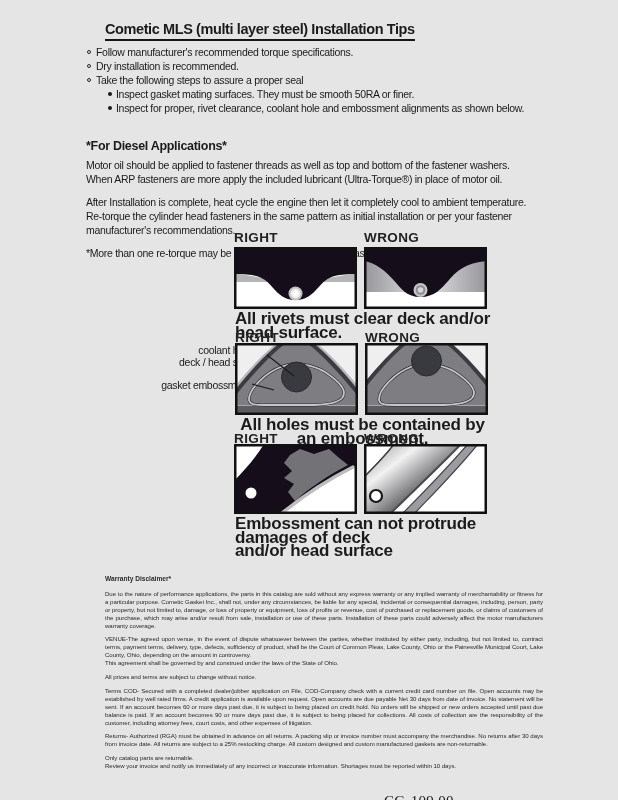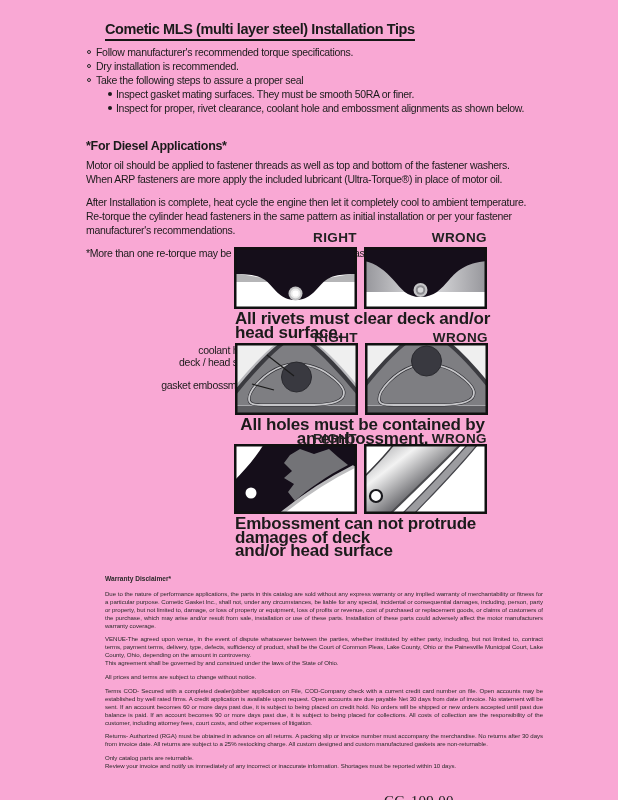--- a/index.html
+++ b/index.html
@@ -1,36 +1,36 @@
 <!DOCTYPE html>
 <html><head>
 <meta charset="utf-8">
 <style>
   * { margin:0; padding:0; box-sizing:border-box; }
   html,body { background:#ffffff; }
   .page {
-    position:relative; width:618px; height:800px; background:#f9a8d4;
+    position:relative; width:618px; height:800px; background:#e5e5e5;
     font-family:"Liberation Sans", sans-serif; color:#1b1b1b; overflow:hidden;
   }
   .title {
     position:absolute; left:105px; top:21px; font-size:14.5px; font-weight:bold;
     letter-spacing:-0.4px; border-bottom:2px solid #161616; padding-bottom:2px;
     display:inline-block; white-space:nowrap;
   }
   .tips { position:absolute; left:87px; top:45px; width:500px; font-size:10.5px; letter-spacing:-0.3px; }
   .b-row { display:flex; align-items:flex-start; line-height:14px;text-align:right; }
   .b-row.sub { margin-left:21px; }
   .b-circ { width:4px; height:4px; border:1px solid #2a2a2a; border-radius:50%; margin:5px 5px 0 0; flex:0 0 auto; }
   .b-dot  { width:4px; height:4px; background:#1b1b1b; border-radius:50%; margin:5px 4px 0 0; flex:0 0 auto; }
   .diesel { position:absolute; left:86px; top:119px; width:445px; font-size:10.5px; letter-spacing:-0.3px; line-height:14px; }
   .diesel h2 { font-size:12.5px; letter-spacing:-0.3px; margin-bottom:5px;margin-top:20px; }
   .diesel p { margin-bottom:9px; }
   .diagram { position:absolute; }
   .dg-labels { position:absolute; top:0; left:0; width:253px; display:flex; }
-  .dg-label { width:123px; text-align:right; font-size:13.5px; font-weight:600; letter-spacing:0.4px; color:#222; }
+  .dg-label { width:123px; text-align:left; font-size:13.5px; font-weight:600; letter-spacing:0.4px; color:#222; }
   .dg-label + .dg-label { margin-left:7px; }
   .dg-boxes { position:absolute; display:flex; }
   .dg-boxes svg + svg { margin-left:7px; }
   .caption { font-weight:bold; font-size:17px; letter-spacing:-0.2px; white-space:pre-line; line-height:13.5px; }
   .anno { position:absolute; font-size:10.5px; letter-spacing:-0.3px; line-height:12px; text-align:right; white-space:pre-line; }
   .legal { position:absolute; left:105px; top:575px; width:438px; font-size:6.1px; letter-spacing:-0.05px; line-height:1.32; text-align:justify; color:#2a2a2a; }
   .legal h3 { font-size:6.6px; margin-bottom:6px; letter-spacing:0; }
   .legal p { margin-bottom:5.5px; white-space:pre-line; }
   .docnum { position:absolute; left:384px; top:793px; font-size:15px; letter-spacing:0.3px; color:#222;font-family:Liberation Serif, serif; }
   svg { display:block; }

